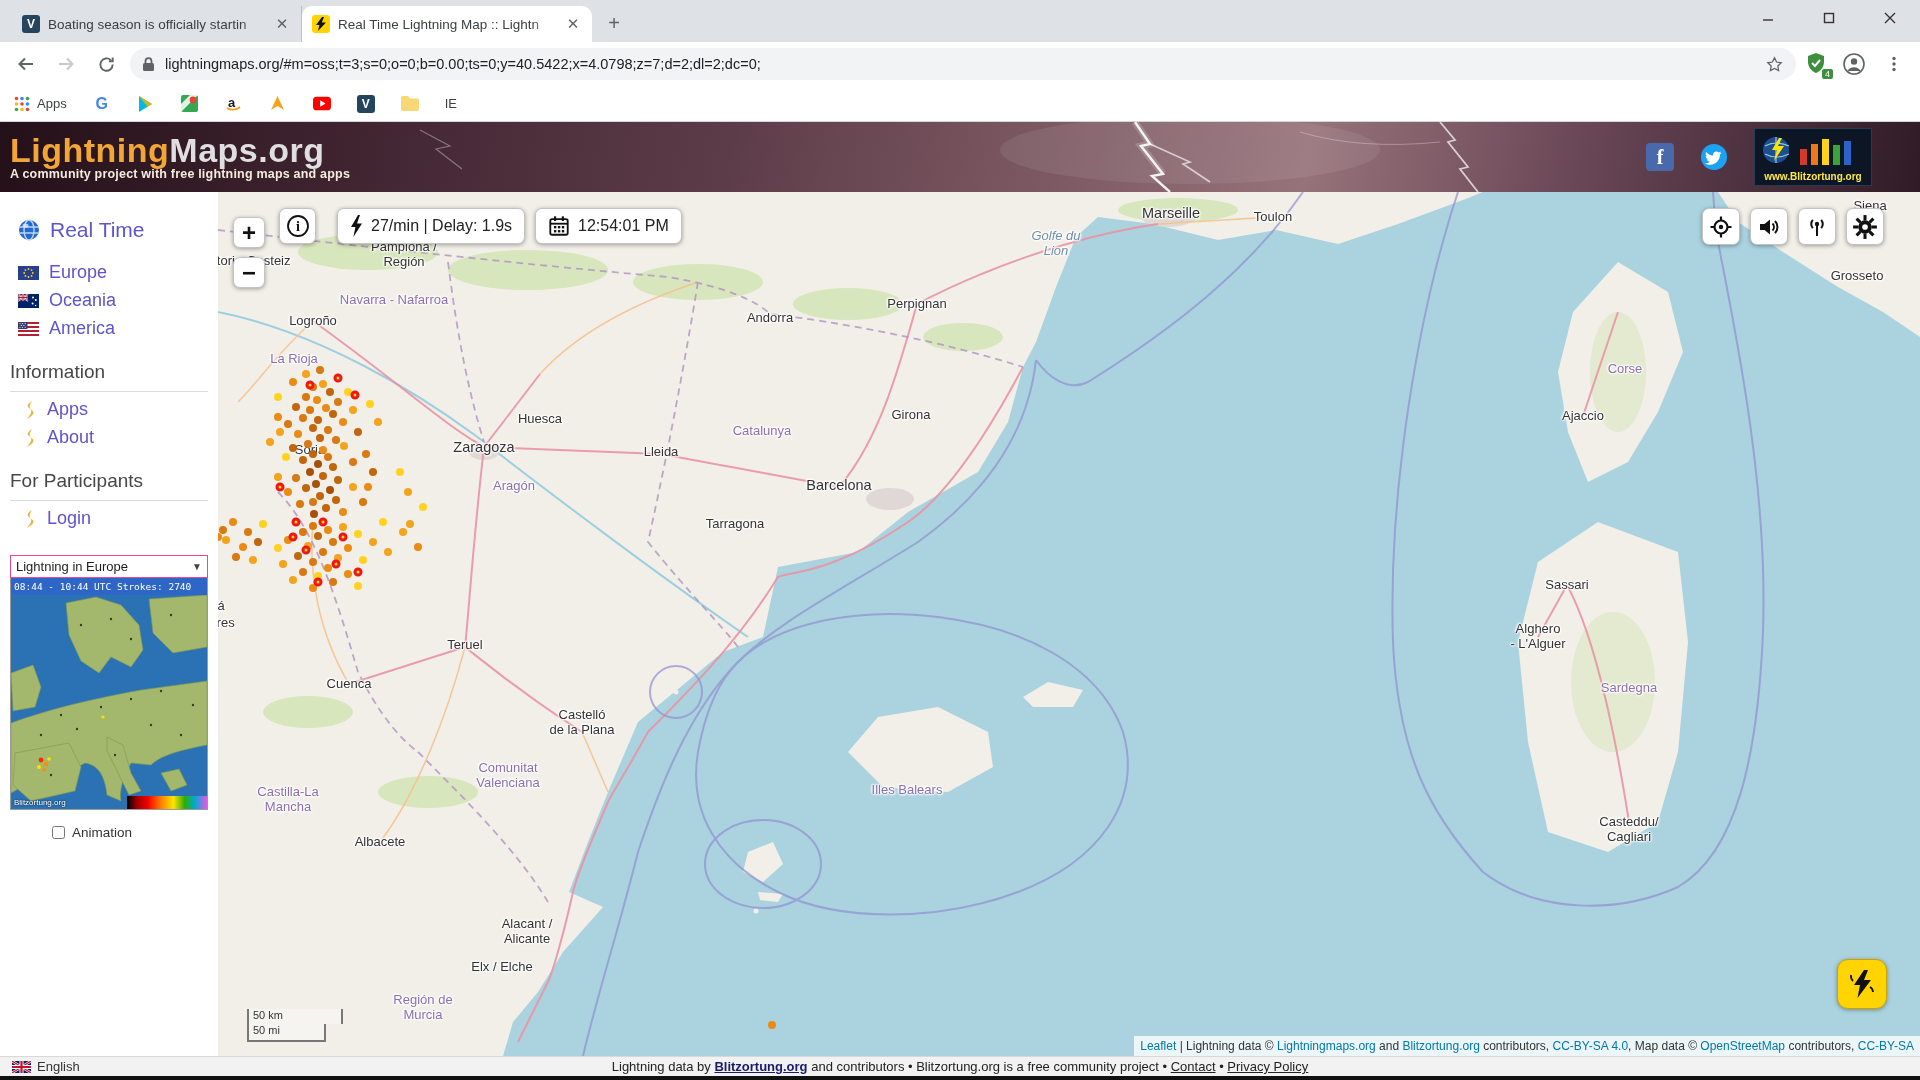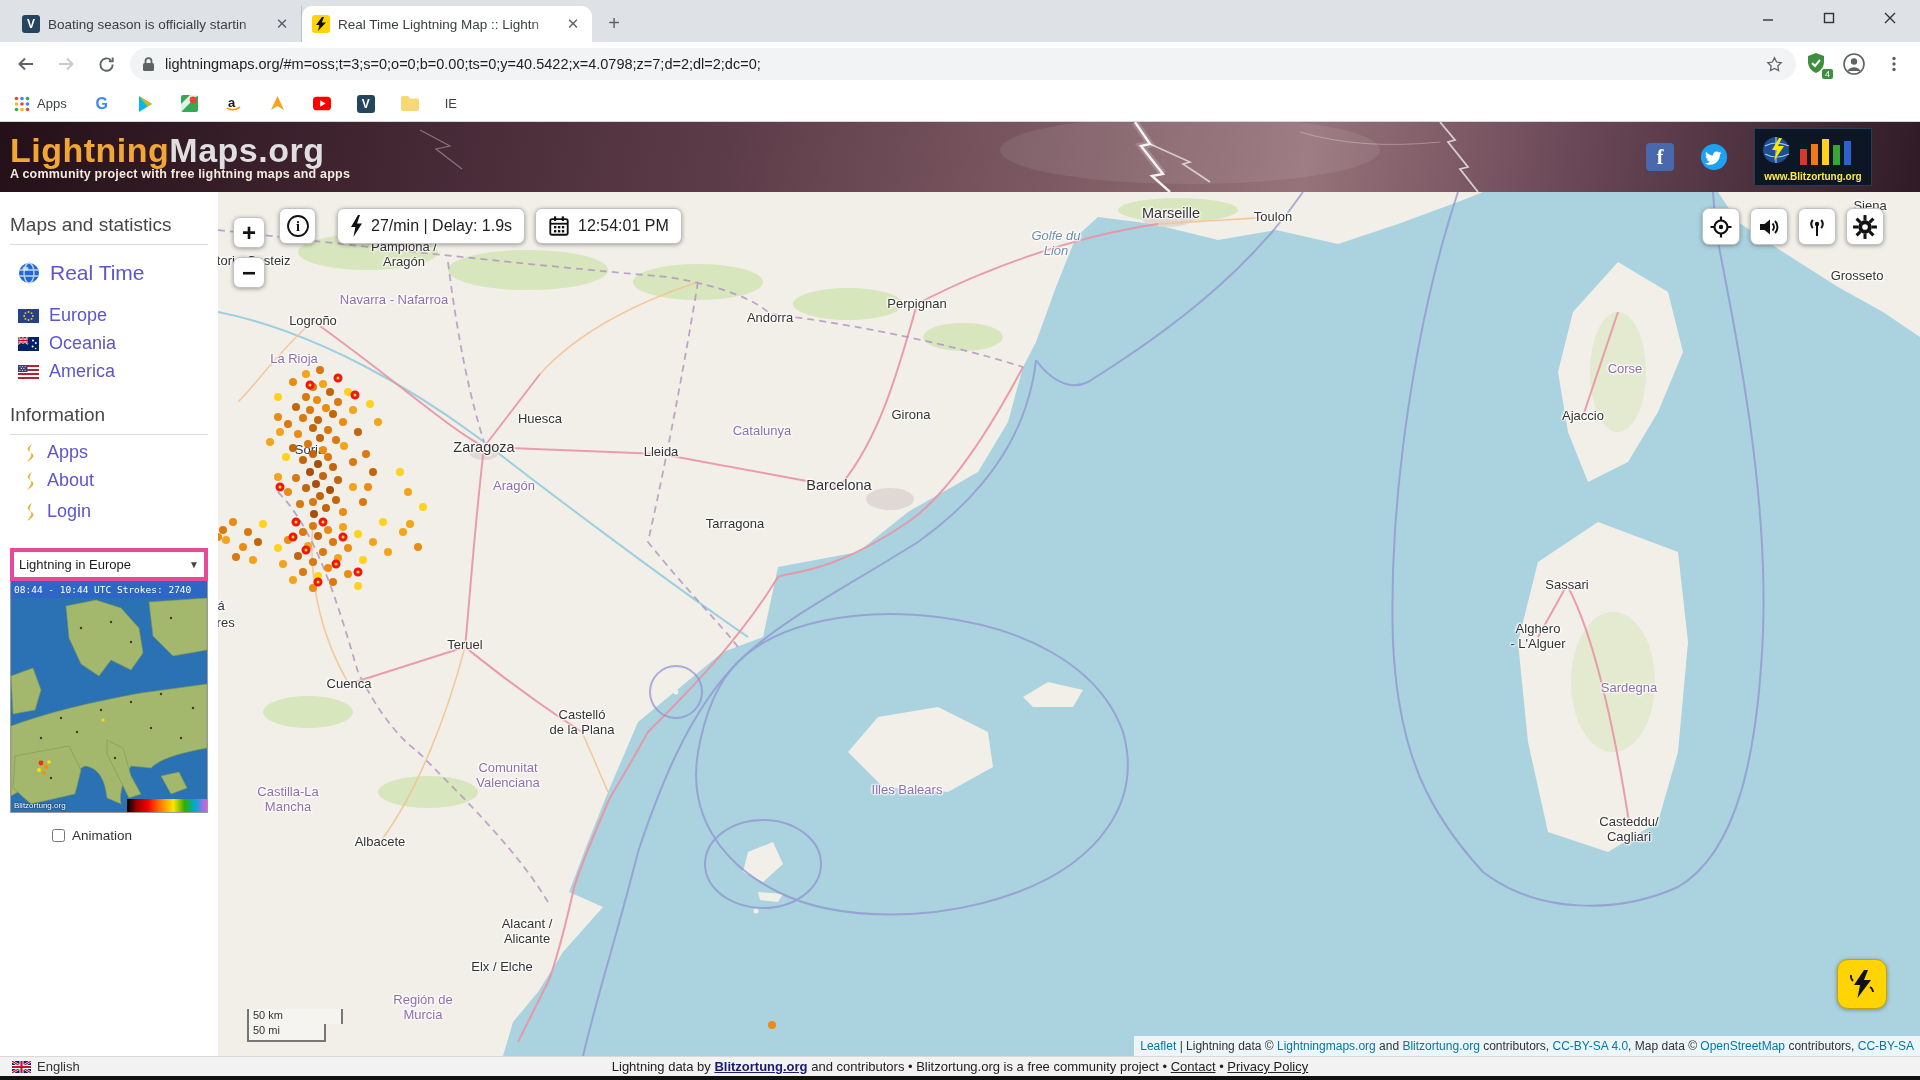--- a/index.html
+++ b/index.html
@@ -51,21 +51,21 @@
   .blitz-cap { color:#ffe84a; font-size:10px; font-weight:bold; position:relative; }
 
   
   .content { display:flex; height:864px; }
   .sidebar { width:218px; background:#fff; padding:10px 10px 0 10px; flex:none; }
   .side-h { font-size:19px; color:#474747; font-weight:500; padding:12px 0 8px 0; border-bottom:1px solid #dcdcdc; }
   .side-link { display:flex; align-items:center; gap:10px; color:#5d55c8; font-size:18px; margin:7px 0 7px 8px; cursor:pointer; }
   .side-link.lg { font-size:21px; margin:16px 0 20px 8px; }
   .side-link.bolted { margin-left:14px; }
   .side-sec { margin-bottom:10px; }
-  .sel-box { margin-top:26px; border:4px solid #ec4899; background:#fff; height:33px; display:flex; align-items:center; justify-content:space-between; padding:0 5px; font-size:13px; color:#1c1c1c; }
+  .sel-box { margin-top:26px; border:1px solid #ec4899; background:#fff; height:23px; display:flex; align-items:center; justify-content:space-between; padding:0 5px; font-size:13px; color:#1c1c1c; }
   .sel-arrow { font-size:10px; color:#444; }
   .thumb { border:1px solid #9a9a9a; border-top:none; }
   .thumb-head { background:#2e66c8; color:#fff; font-family:"DejaVu Sans Mono",monospace; font-size:9.5px; padding:3px 3px; white-space:nowrap; overflow:hidden; }
   .thumb-map { position:relative; height:214px; }
   .thumb-water { font-size:8px; color:#fff; position:absolute; left:3px; bottom:2px; text-shadow:0 0 2px #000; }
   .rainbow { position:absolute; right:0; bottom:0; width:80px; height:13px;
       background:linear-gradient(90deg,#000 0%,#9c0000 12%,#f40000 26%,#ff7c00 42%,#ffe400 58%,#2fae00 72%,#00a8d8 85%,#e659e6 100%); }
   .anim-row { display:flex; align-items:center; gap:7px; margin:15px 0 0 42px; font-size:13.5px; color:#333; }
 
   
@@ -287,21 +287,20 @@
       </div>
       <span class="blitz-cap">www.Blitzortung.org</span>
     </div>
   </div>
 </header>
 
 <div class="content">
   <aside class="sidebar">
     <div id="sidebar-sections">
         <div class="side-sec">
-          <div class="side-h">Maps and statistics</div>
           <div class="side-link lg">
             <svg width="22" height="22" viewBox="0 0 22 22">
               <circle cx="11" cy="11" r="10" fill="#2568cf"></circle>
               <ellipse cx="11" cy="11" rx="5" ry="10" fill="none" stroke="#bcd6f5" stroke-width="1.4"></ellipse>
               <path d="M1.5 8 h19 M1.5 14 h19" stroke="#bcd6f5" stroke-width="1.4" fill="none"></path>
               <ellipse cx="7.5" cy="6.5" rx="3" ry="2" fill="#e8f2ff" opacity=".75"></ellipse>
             </svg>
             <span>Real Time</span>
           </div>
           <div class="side-link">
@@ -369,20 +368,21 @@
             <span>Apps</span>
           </div>
           <div class="side-link bolted">
             <svg width="13" height="18" viewBox="0 0 13 18">
               <path d="M8 0 C4 3 2 5 5.5 7.5 C9 10 7 13 3 18 C9 14.5 11.5 11.5 7.5 9 C4.5 7 5.5 4 8 0 Z" fill="#e8b33a"></path>
             </svg>
             <span>About</span>
           </div>
         </div>
         <div class="side-sec">
+          <div class="side-h">For Participants</div>
           <div class="side-link bolted">
             <svg width="13" height="18" viewBox="0 0 13 18">
               <path d="M8 0 C4 3 2 5 5.5 7.5 C9 10 7 13 3 18 C9 14.5 11.5 11.5 7.5 9 C4.5 7 5.5 4 8 0 Z" fill="#e8b33a"></path>
             </svg>
             <span>Login</span>
           </div>
         </div>
       </div>
 
     <div class="sel-box">
@@ -522,21 +522,21 @@
     <div class="layer" id="label-layer">
         <span class="mlabel b" style="left: 953px; top: 21px;">Marseille</span>
         <span class="mlabel" style="left: 1055px; top: 25px;">Toulon</span>
         <span class="mlabel s" style="left: 838px; top: 52px;">Golfe du
 Lion</span>
         <span class="mlabel" style="left: 1652px; top: 14px;">Siena</span>
         <span class="mlabel" style="left: 1639px; top: 84px;">Grosseto</span>
         <span class="mlabel a" style="left: 1407px; top: 177px;">Corse</span>
         <span class="mlabel" style="left: 1365px; top: 224px;">Ajaccio</span>
         <span class="mlabel" style="left: 186px; top: 63px;">Pamplona /
-Aragón</span>
+Región</span>
         <span class="mlabel" style="left: 30px; top: 69px;">Vitoria-Gasteiz</span>
         <span class="mlabel a" style="left: 176px; top: 108px;">Navarra - Nafarroa</span>
         <span class="mlabel" style="left: 95px; top: 129px;">Logroño</span>
         <span class="mlabel a" style="left: 76px; top: 167px;">La Rioja</span>
         <span class="mlabel" style="left: 92px; top: 258px;">Soria</span>
         <span class="mlabel b" style="left: 266px; top: 255px;">Zaragoza</span>
         <span class="mlabel" style="left: 322px; top: 180px; margin-top: 47px;">Huesca</span>
         <span class="mlabel" style="left: 552px; top: 126px;">Andorra</span>
         <span class="mlabel" style="left: 699px; top: 112px;">Perpignan</span>
         <span class="mlabel" style="left: 693px; top: 223px;">Girona</span>

